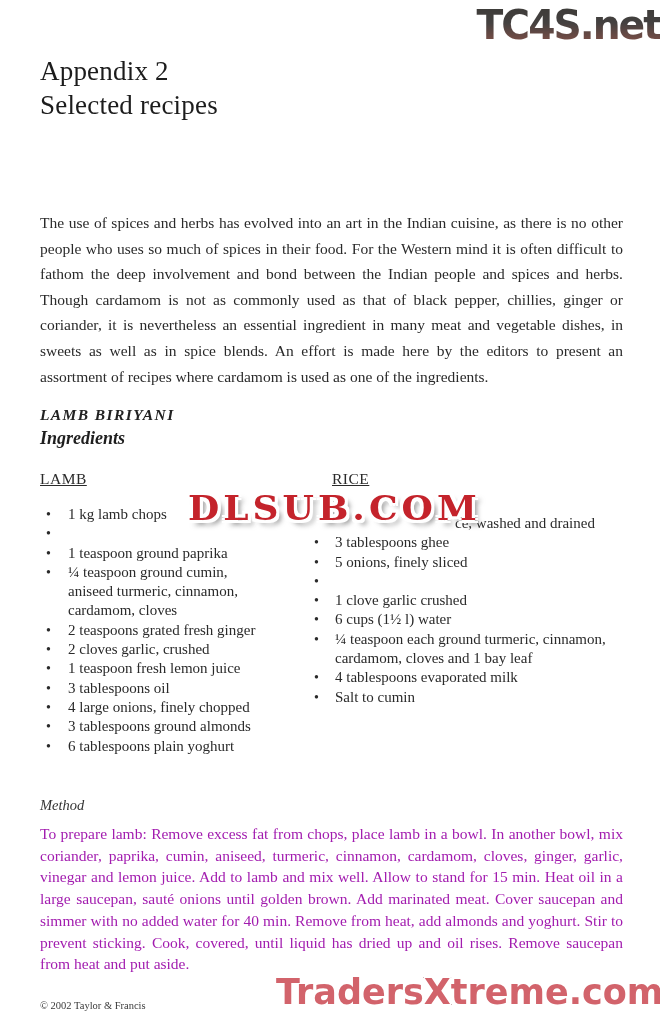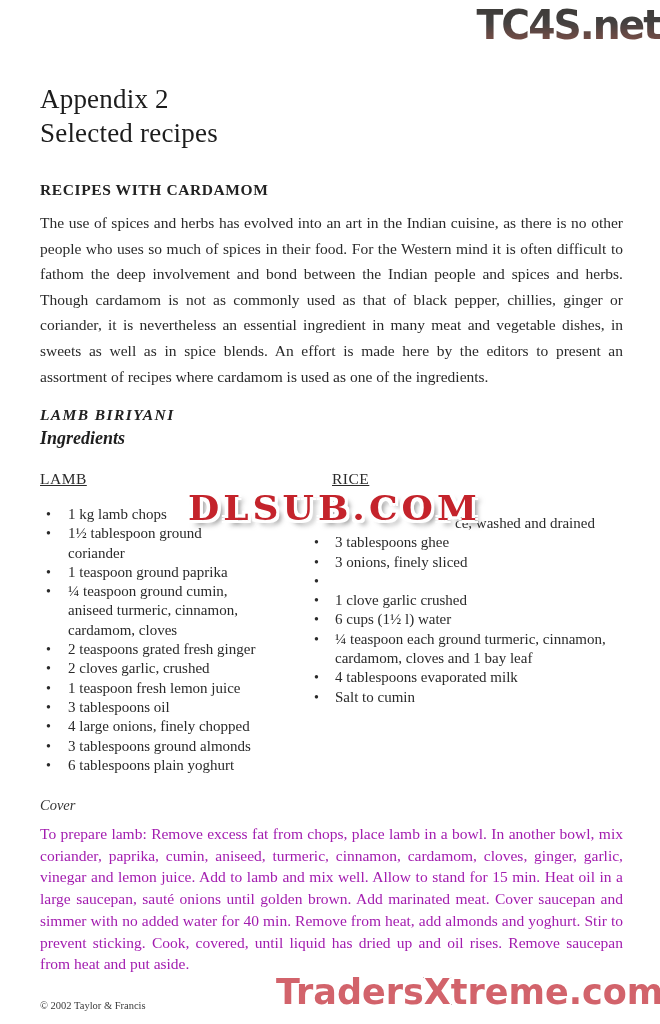--- a/index.html
+++ b/index.html
@@ -71,21 +71,20 @@
   
   .title {
     position: absolute;
     left: 40px;
     top: 54px;
     font-size: 27px;
     line-height: 34px;
     font-weight: 400;
     color: #1c1c1c;
     letter-spacing: 0.2px;
-    margin-top: 28px;
   }
   .section-heading {
     position: absolute;
     left: 40px;
     top: 181px;
     font-size: 15.5px;
     font-weight: 700;
     letter-spacing: 0.6px;
     color: #222;
   }
@@ -163,40 +162,37 @@
 
 <div class="page">
 
   <div class="wm-tc4s">TC4S.net</div>
 
   <div class="title">
     <div>Appendix 2</div>
     <div>Selected recipes</div>
   </div>
 
-  <div class="section-heading">RECIPES WITH CARDAMOM</div>
 
   <p class="intro">The use of spices and herbs has evolved into an art in the Indian cuisine, as there is no other people who uses so much of spices in their food. For the Western mind it is often difficult to fathom the deep involvement and bond between the Indian people and spices and herbs. Though cardamom is not as commonly used as that of black pepper, chillies, ginger or coriander, it is nevertheless an essential ingredient in many meat and vegetable dishes, in sweets as well as in spice blends. An effort is made here by the editors to present an assortment of recipes where cardamom is used as one of the ingredients.</p>
 
   <div class="recipe-title">LAMB BIRIYANI</div>
 
   <div class="ingredients-heading">Ingredients</div>
 
   <div class="col-header lamb">LAMB</div>
   <div class="col-header rice">RICE</div>
 
   <ul class="ing-list lamb">
       <li>
       <span class="bullet">•</span>
       <span class="itxt">1 kg lamb chops</span>
     </li>
       <li>
       <span class="bullet">•</span>
-      <span class="itxt">1½ tablespoon ground
-coriander</span>
     </li>
       <li>
       <span class="bullet">•</span>
       <span class="itxt">1 teaspoon ground paprika</span>
     </li>
       <li>
       <span class="bullet">•</span>
       <span class="itxt">¼ teaspoon ground cumin,
 aniseed turmeric, cinnamon,
 cardamom, cloves</span>
@@ -235,21 +231,21 @@
       <li class="obscured">
       <span class="bullet">•</span>
       <span class="itxt">ce, washed and drained</span>
     </li>
       <li>
       <span class="bullet">•</span>
       <span class="itxt">3 tablespoons ghee</span>
     </li>
       <li>
       <span class="bullet">•</span>
-      <span class="itxt">3 onions, finely sliced</span>
+      <span class="itxt">5 onions, finely sliced</span>
     </li>
       <li>
       <span class="bullet">•</span>
     </li>
       <li>
       <span class="bullet">•</span>
       <span class="itxt">1 clove garlic crushed</span>
     </li>
       <li>
       <span class="bullet">•</span>
@@ -265,21 +261,21 @@
       <span class="itxt">4 tablespoons evaporated milk</span>
     </li>
       <li>
       <span class="bullet">•</span>
       <span class="itxt">Salt to cumin</span>
     </li>
     </ul>
 
   <div class="wm-dlsub">DLSUB.COM</div>
 
-  <div class="method-heading">Cover</div>
+  <div class="method-heading">Method</div>
 
   <p class="method-text">To prepare lamb: Remove excess fat from chops, place lamb in a bowl. In another bowl, mix coriander, paprika, cumin, aniseed, turmeric, cinnamon, cardamom, cloves, ginger, garlic, vinegar and lemon juice. Add to lamb and mix well. Allow to stand for 15 min. Heat oil in a large saucepan, sauté onions until golden brown. Add marinated meat. Cover saucepan and simmer with no added water for 40 min. Remove from heat, add almonds and yoghurt. Stir to prevent sticking. Cook, covered, until liquid has dried up and oil rises. Remove saucepan from heat and put aside.</p>
 
   <div class="footer">© 2002 Taylor &amp; Francis</div>
 
   <div class="wm-traders">TradersXtreme.com</div>
 
 </div>
 
 </body></html>

